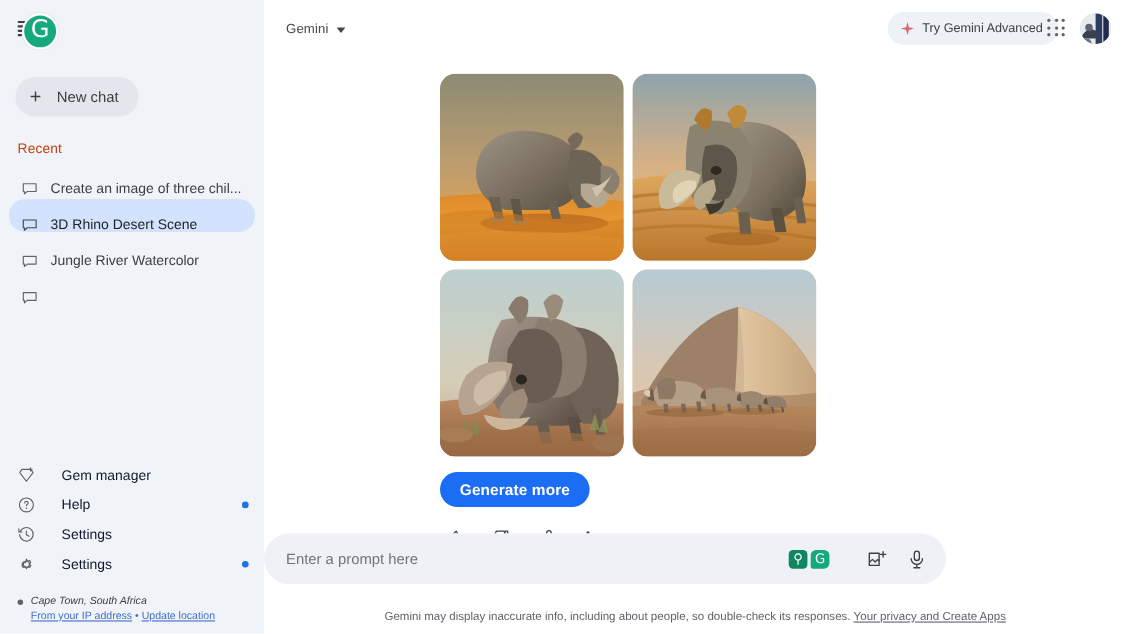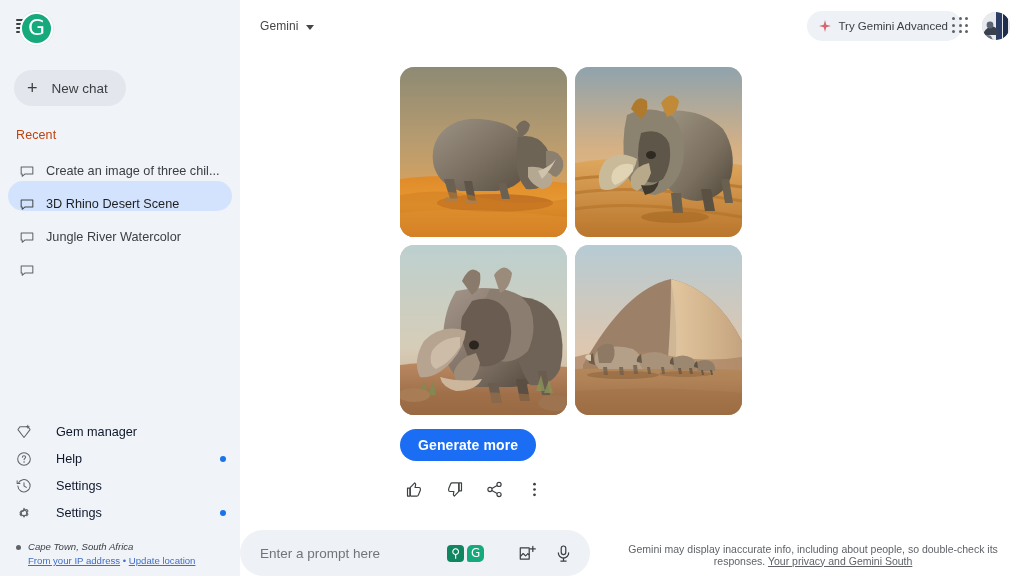--- a/index.html
+++ b/index.html
@@ -183,21 +183,21 @@
   .act-btn {
     width: 20px; height: 20px; display: flex;
     align-items: center; justify-content: center; cursor: pointer;
     background: none; border: none; padding: 0;
   }
   .act-btn svg { display: block; }
 
   
   .composer-wrap {
     padding: 0 0 0 0; flex: 0 0 auto;
-    display: flex; flex-direction: row; align-items: center; gap: 12px;
+    display: flex; flex-direction: column; align-items: flex-start; gap: 12px;
   }
   .composer {
     width: 620px; height: 46px; border-radius: 23px;
     background: #eef1f6; display: flex; align-items: center;
     padding: 0 16px 0 20px; position: relative;
   }
   .prompt-input {
     flex: 1; border: none; background: transparent; outline: none;
     font-size: 13.5px; color: #3c4043;
     font-family: "Liberation Sans", sans-serif;
@@ -597,18 +597,18 @@
         <div class="comp-ic">
           <svg width="19" height="19" viewBox="0 0 20 20">
               <rect x="7.6" y="2.1" width="4.8" height="9" rx="2.4" fill="none" stroke="#3c4043" stroke-width="1.3"></rect>
               <path d="M4.6 9.4a5.4 5.4 0 0 0 10.8 0" fill="none" stroke="#3c4043" stroke-width="1.3" stroke-linecap="round"></path>
               <path d="M10 14.8V18M7.2 18h5.6" stroke="#3c4043" stroke-width="1.3" stroke-linecap="round"></path>
             </svg>
         </div>
       </div>
       <div class="disclaimer">
         <span>Gemini may display inaccurate info, including about people, so double-check its responses.</span>
-        <a>Your privacy and Gemini South</a>
+        <a>Your privacy and Create Apps</a>
       </div>
     </div>
 
   </section>
 </div>
 
 </body></html>

